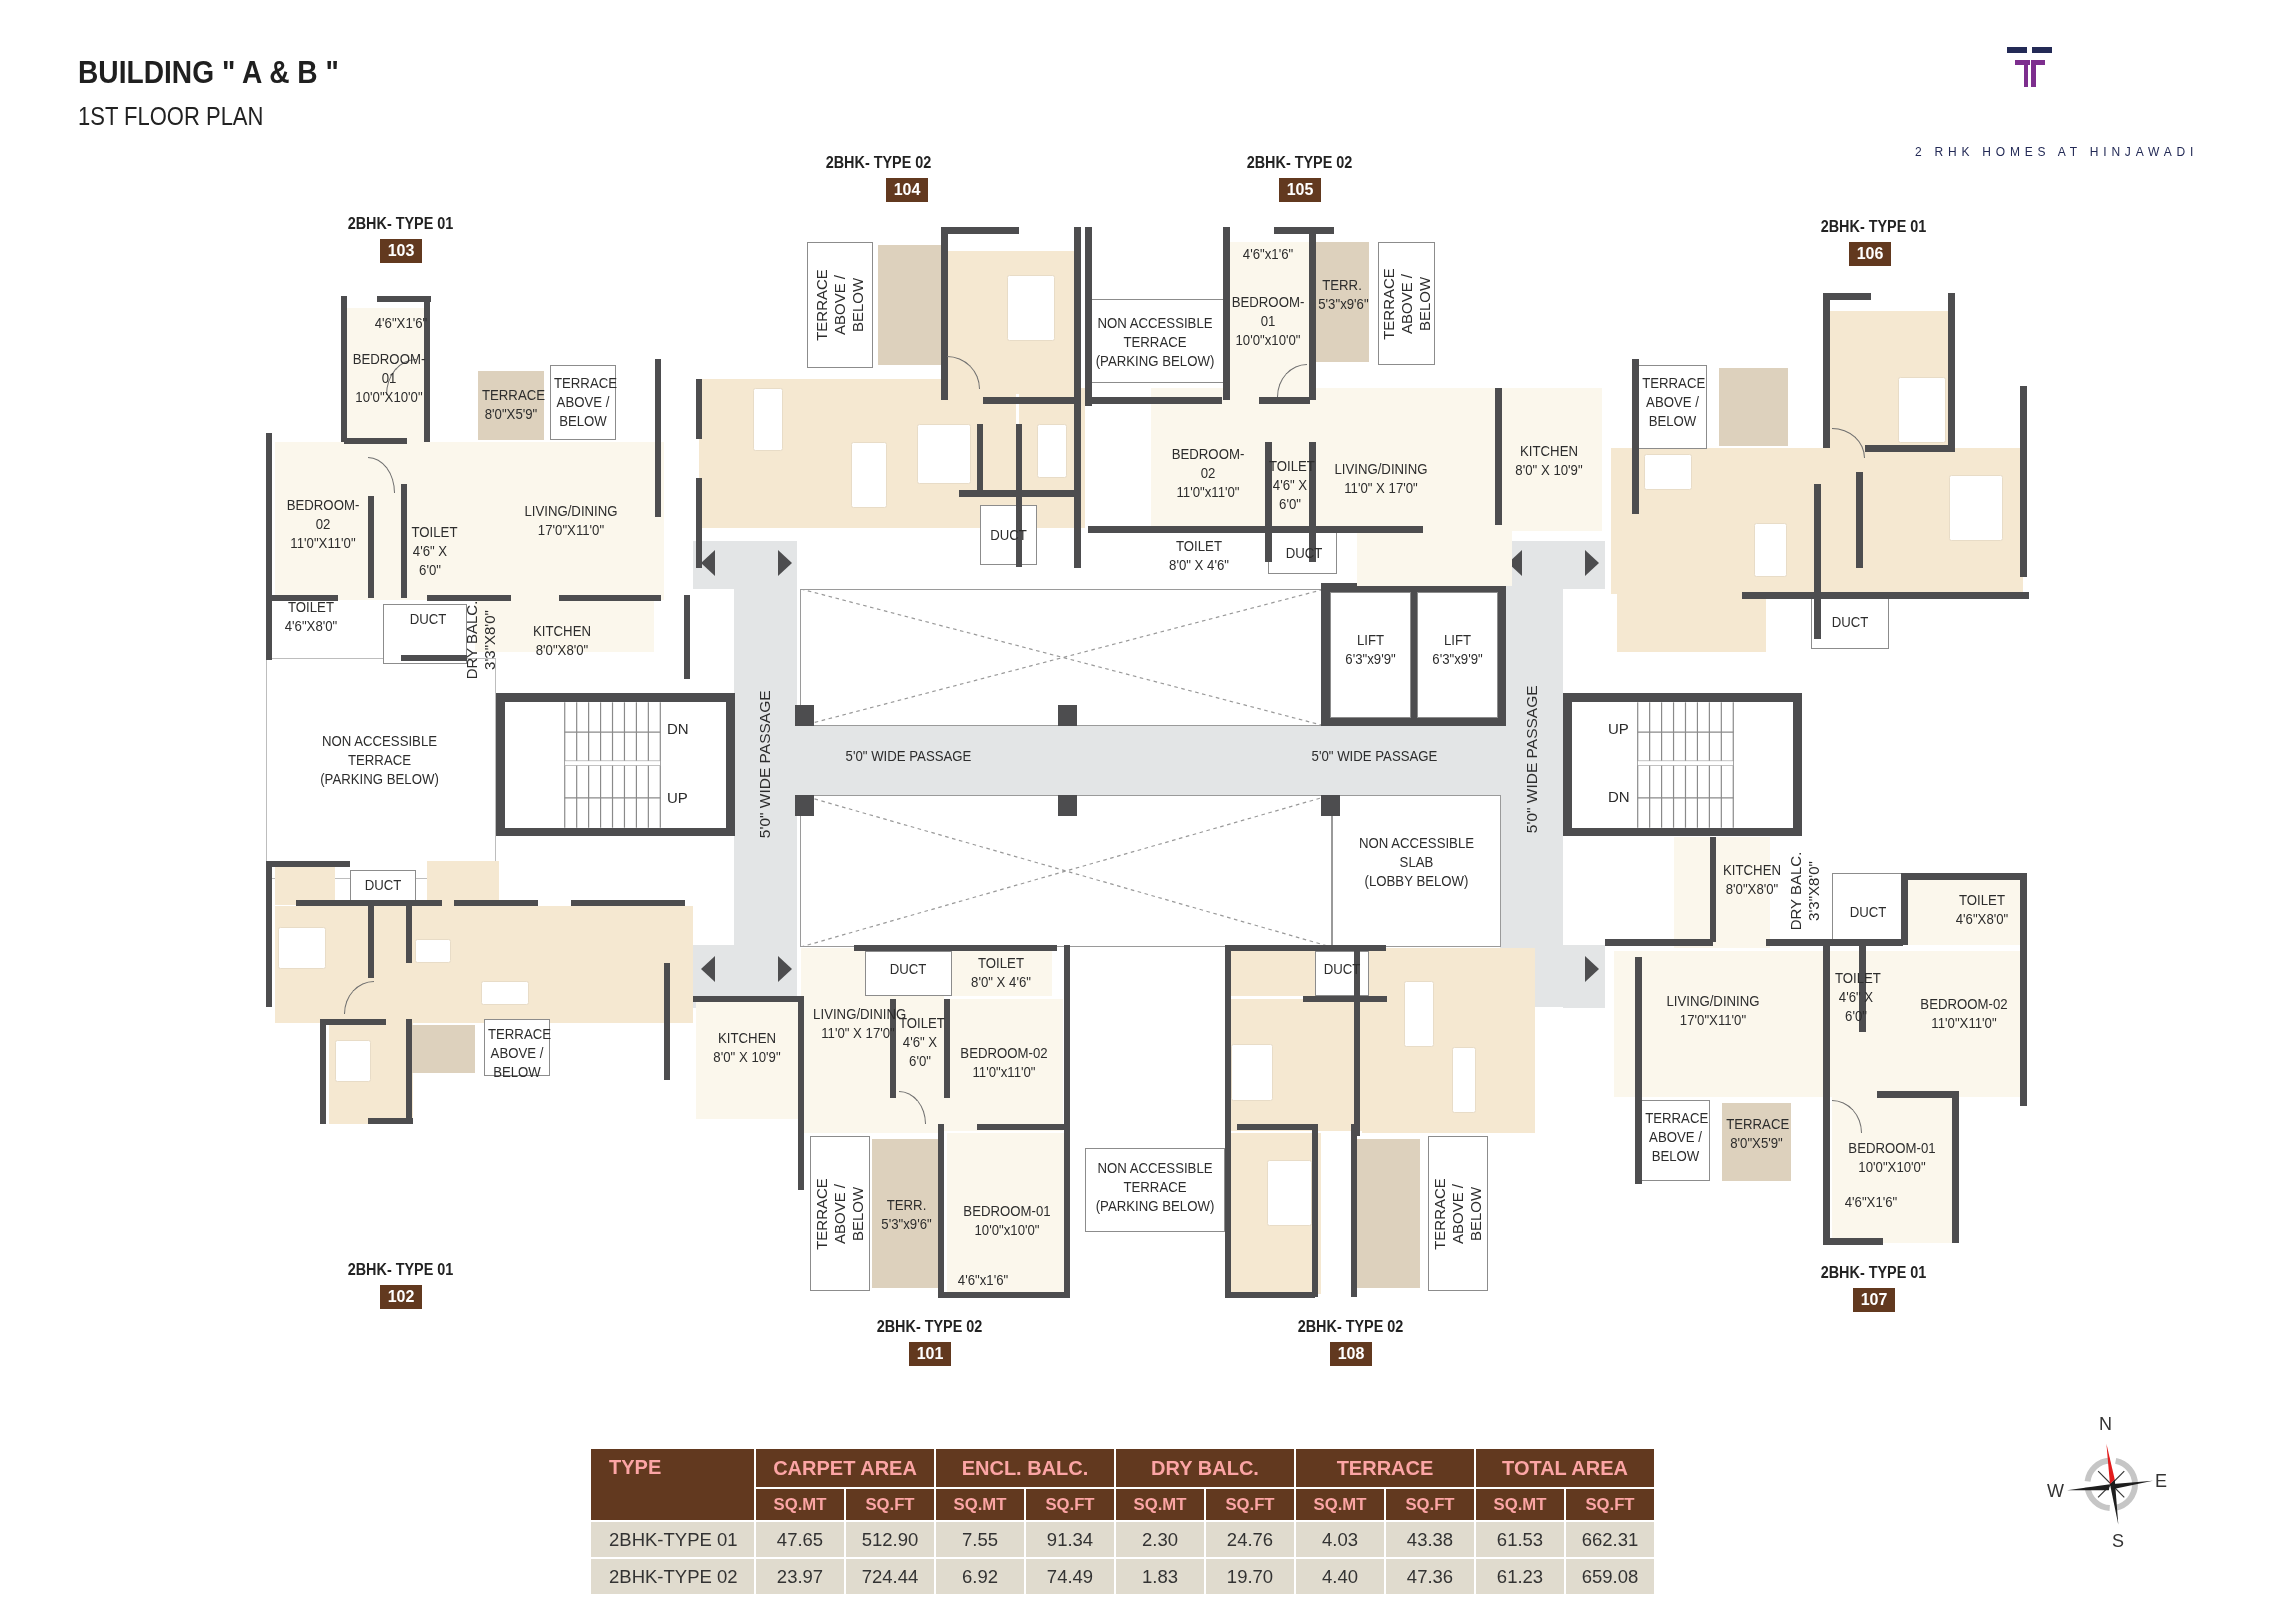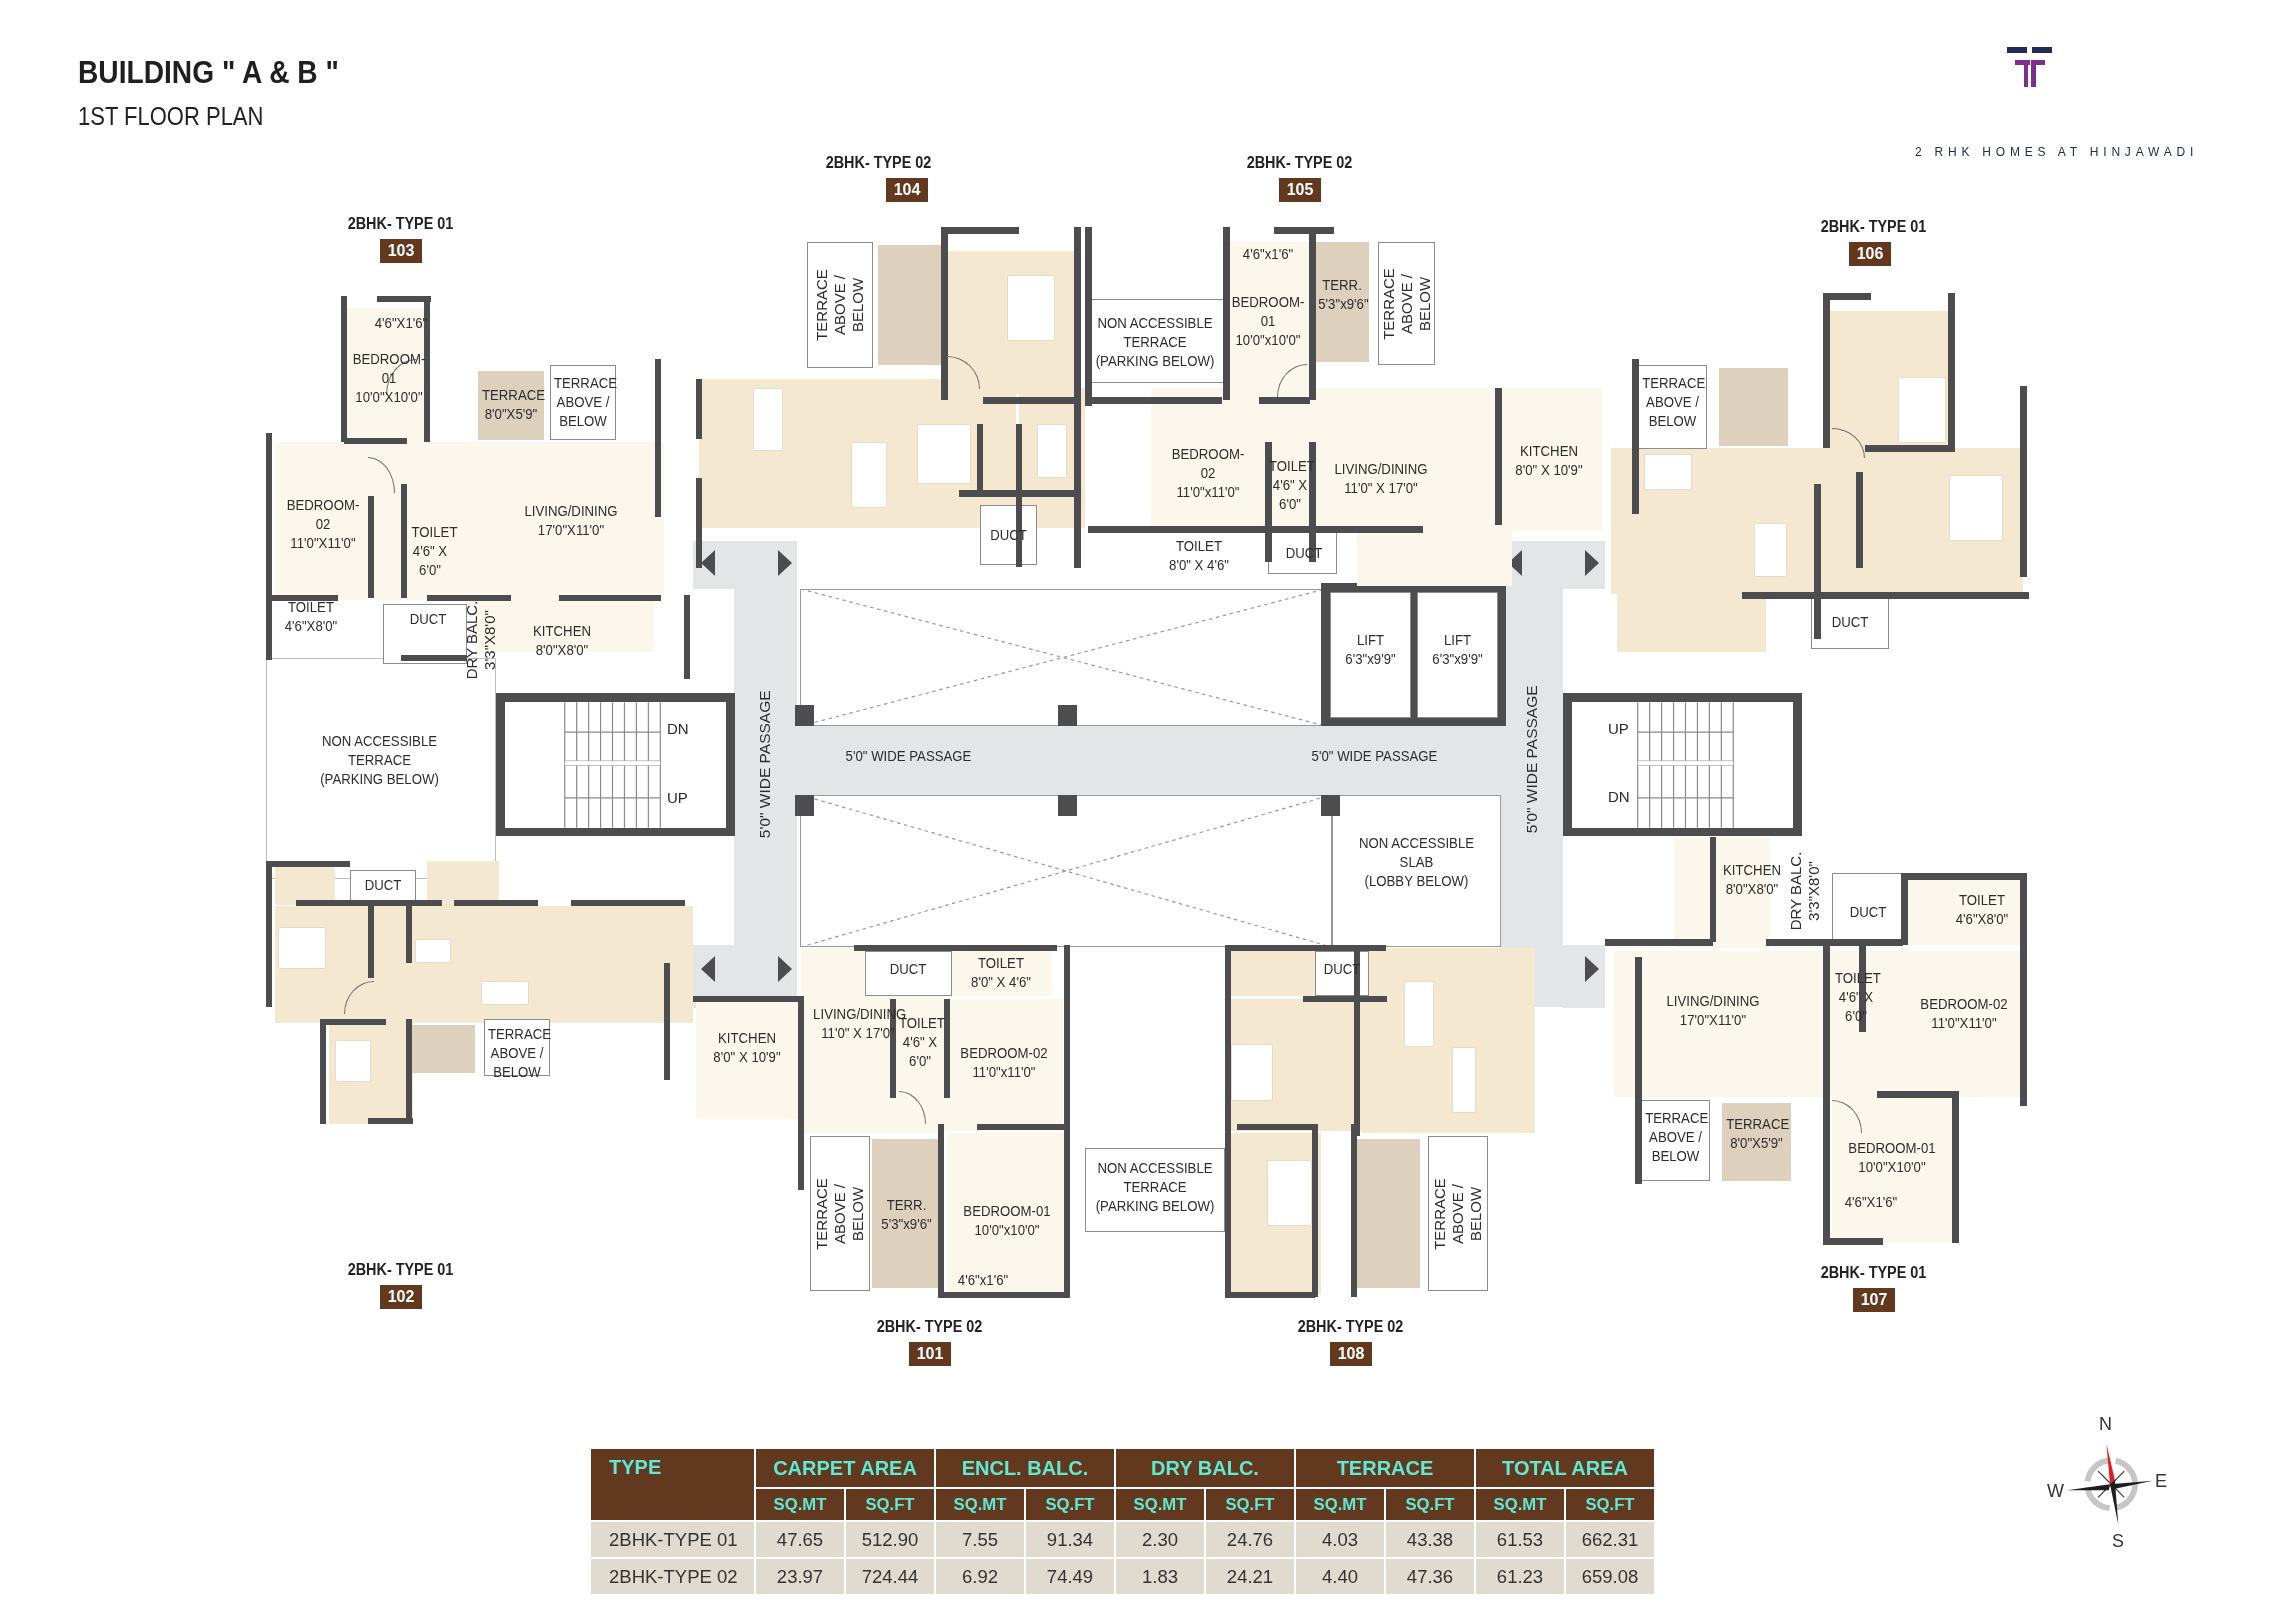--- a/index.html
+++ b/index.html
@@ -34,21 +34,21 @@
   .lbl{font-size:15px;color:#2d2d2d;text-align:center;line-height:1.25;transform:scaleX(0.88);white-space:pre-line;}
   .vlbl{font-size:15px;color:#2d2d2d;text-align:center;line-height:1.2;white-space:pre-line;transform:rotate(-90deg);}
   .arrow{width:0;height:0;position:absolute;}
   .arr-l{border-top:13px solid transparent;border-bottom:13px solid transparent;border-right:14.3px solid #4d4d4f;}
   .arr-r{border-top:13px solid transparent;border-bottom:13px solid transparent;border-left:14.3px solid #4d4d4f;}
   .furn{background:#fff;border:1.2px solid #e8dcc7;border-radius:2.4px;}
   .door{border:1.2px solid #6e6e6e;border-radius:0 100% 0 0;border-left:none;border-bottom:none;}
 
   
   .area-table{left:589px;top:1447px;border-collapse:separate;border-spacing:2.4px;}
-  .area-table th{background:#62391f;color:#5eead4;font-weight:bold;font-size:20px;height:38px;padding:0 6px;text-align:center;transform:none;}
+  .area-table th{background:#62391f;color:#fca5a5;font-weight:bold;font-size:20px;height:38px;padding:0 6px;text-align:center;transform:none;}
   .area-table th.sub{font-size:16.7px;height:31px;}
   .area-table th.type{text-align:left;padding-left:18px;vertical-align:top;padding-top:7.2px;}
   .area-table td{background:#e0dbce;color:#333;font-size:18.5px;height:35px;text-align:center;padding:0 6px;}
   .area-table td.type{text-align:left;padding-left:18px;}
   .c-type{width:163px;}
   .c-n{width:88px;}
 
   
   .compass{left:2044px;top:1414px;width:132px;height:137px;}
   .compass .lt{position:absolute;font-size:18px;color:#333;}
@@ -546,21 +546,21 @@
       <td>61.53</td>
       <td>662.31</td>
     </tr>
     <tr>
       <td class="type">2BHK-TYPE 02</td>
       <td>23.97</td>
       <td>724.44</td>
       <td>6.92</td>
       <td>74.49</td>
       <td>1.83</td>
-      <td>24.21</td>
+      <td>19.70</td>
       <td>4.40</td>
       <td>47.36</td>
       <td>61.23</td>
       <td>659.08</td>
     </tr>
   </tbody>
 </table>
 
 <div class="abs compass">
   <svg width="132" height="137" style="position:absolute;left:0;top:0;" viewBox="0 0 220 230">

